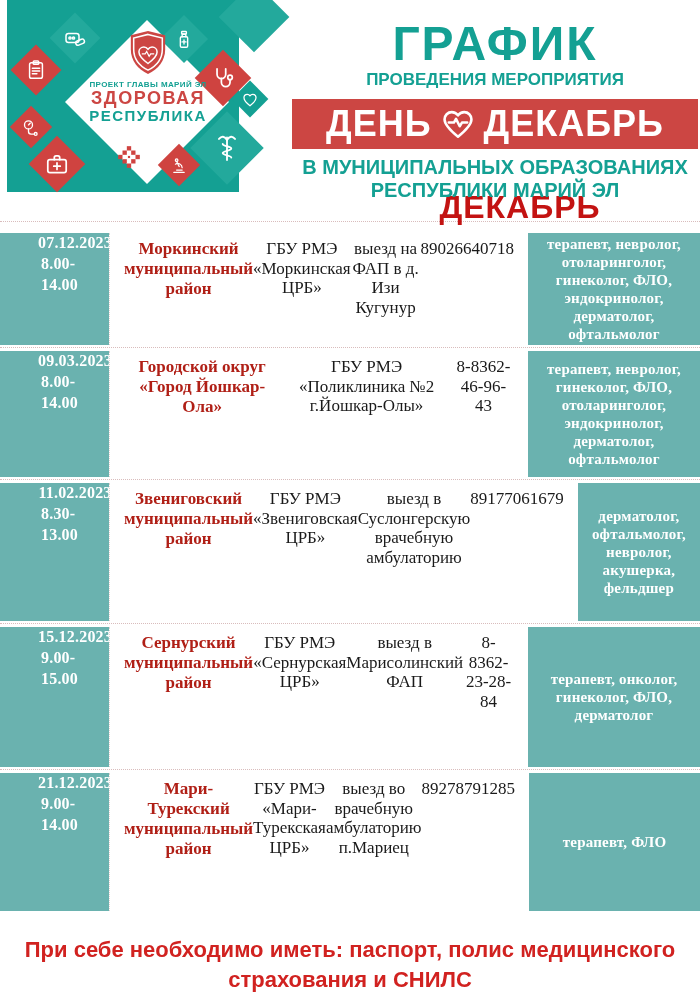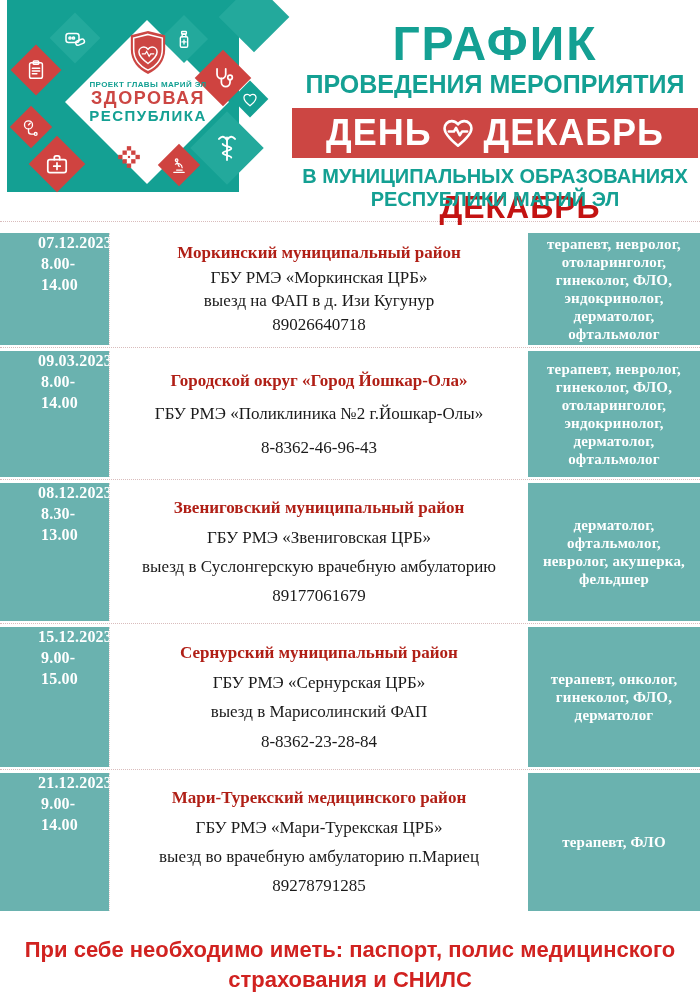--- a/index.html
+++ b/index.html
@@ -23,21 +23,21 @@
   .dia.plain{background:transparent;}
   .white-dia{position:absolute;left:82px;top:44px;width:116px;height:116px;background:#fff;transform:rotate(45deg);}
   .logo-content{position:absolute;left:55px;top:30px;width:172px;text-align:center;font-family:"Liberation Sans",sans-serif;}
   .logo-shield{display:block;margin:0 auto 4px auto;}
   .logo-project{font-size:8px;font-weight:bold;color:var(--teal);letter-spacing:.4px;}
   .logo-name1{font-size:18px;font-weight:bold;color:var(--red);letter-spacing:1.5px;line-height:1.05;}
   .logo-name2{font-size:15px;font-weight:bold;color:var(--teal);letter-spacing:1.5px;line-height:1.1;}
 
   .title-area{position:absolute;left:292px;top:0;width:406px;text-align:center;font-family:"Liberation Sans",sans-serif;}
   .t1{margin-top:20px;font-size:48px;font-weight:bold;color:var(--teal);letter-spacing:2px;line-height:1;}
-  .t2{margin-top:3px;font-size:25px;font-weight:bold;color:var(--teal);letter-spacing:0px;line-height:1.1;}
+  .t2{margin-top:3px;font-size:17px;font-weight:bold;color:var(--teal);letter-spacing:0px;line-height:1.1;}
   .banner{margin-top:9px;height:50px;background:var(--red);display:flex;align-items:center;justify-content:center;gap:8px;}
   .banner .bword{font-size:36px;font-weight:bold;color:#fff;letter-spacing:1px;line-height:1;}
   .sub1{margin-top:7px;font-size:20px;font-weight:bold;color:var(--teal);line-height:1.15;}
   .sub2{font-size:20px;font-weight:bold;color:var(--teal);line-height:1.15;}
 
   
   .month{height:30px;padding-left:340px;text-align:center;font-family:"Liberation Sans",sans-serif;
          font-size:32px;font-weight:bold;color:var(--month-red);letter-spacing:1px;line-height:30px;
          border-bottom:1px dotted var(--sep);}
 
@@ -45,21 +45,21 @@
   .schedule{display:flex;flex-direction:column;row-gap:6px;padding-top:11px;}
   .row{position:relative;display:flex;width:700px;}
   .row:not(:first-child)::before{content:"";position:absolute;left:0;right:0;top:-4px;border-top:1px dotted var(--sep);}
   .row:nth-of-type(1){height:112px;}
   .row:nth-of-type(2){height:126px;}
   .row:nth-of-type(3){height:138px;}
   .row:nth-of-type(4){height:140px;}
   .row:nth-of-type(5){height:138px;}
   .date-cell{width:109px;background:var(--teal-cell);color:#fff;display:flex;flex-direction:column;
              align-items:center;justify-content:flex-start;font-weight:bold;font-size:16px;line-height:1.3;letter-spacing:.2px;padding-left:41px;}
-  .info-cell{flex:1;background:#fff;display:flex;flex-direction:column;justify-content:space-evenly;
+  .info-cell{flex:1;background:#fff;display:flex;justify-content:space-evenly;
              text-align:center;padding:6px 14px;border-left:1px dotted #e0d2d2;}
   .district{color:var(--dark-red);font-weight:bold;font-size:17px;}
   .facility,.trip,.phone{color:#1a1a1a;font-size:17px;line-height:1.15;}
   .spec-cell{width:172px;background:var(--teal-cell);color:#fff;display:flex;align-items:center;justify-content:center;
              text-align:center;padding:6px 10px;font-weight:bold;font-size:15px;line-height:1.2;letter-spacing:.2px;}
 
   
   .footer{margin-top:24px;text-align:center;font-family:"Liberation Sans",sans-serif;
           font-size:22px;font-weight:bold;color:var(--footer-red);line-height:1.35;}
 
@@ -217,21 +217,21 @@
 
         <div class="phone">8-8362-46-96-43</div>
       </div>
       <div class="spec-cell">
         <div>терапевт, невролог, гинеколог, ФЛО, отоларинголог, эндокринолог, дерматолог, офтальмолог</div>
       </div>
     </div>
 
     <div class="row">
       <div class="date-cell">
-        <div>08.12.2023</div>
+        <div>11.02.2023</div>
         <div>8.30-13.00</div>
       </div>
       <div class="info-cell">
         <div class="district">Звениговский муниципальный район</div>
         <div class="facility">ГБУ РМЭ «Звениговская ЦРБ»</div>
         <div class="trip">выезд в Суслонгерскую врачебную амбулаторию</div>
         <div class="phone">89177061679</div>
       </div>
       <div class="spec-cell">
         <div>дерматолог, офтальмолог, невролог, акушерка, фельдшер</div>
@@ -253,21 +253,21 @@
         <div>терапевт, онколог, гинеколог, ФЛО, дерматолог</div>
       </div>
     </div>
 
     <div class="row">
       <div class="date-cell">
         <div>21.12.2023</div>
         <div>9.00-14.00</div>
       </div>
       <div class="info-cell">
-        <div class="district">Мари-Турекский медицинского район</div>
+        <div class="district">Мари-Турекский муниципальный район</div>
         <div class="facility">ГБУ РМЭ «Мари-Турекская ЦРБ»</div>
         <div class="trip">выезд во врачебную амбулаторию п.Мариец</div>
         <div class="phone">89278791285</div>
       </div>
       <div class="spec-cell">
         <div>терапевт, ФЛО</div>
       </div>
     </div>
   </div>
 

